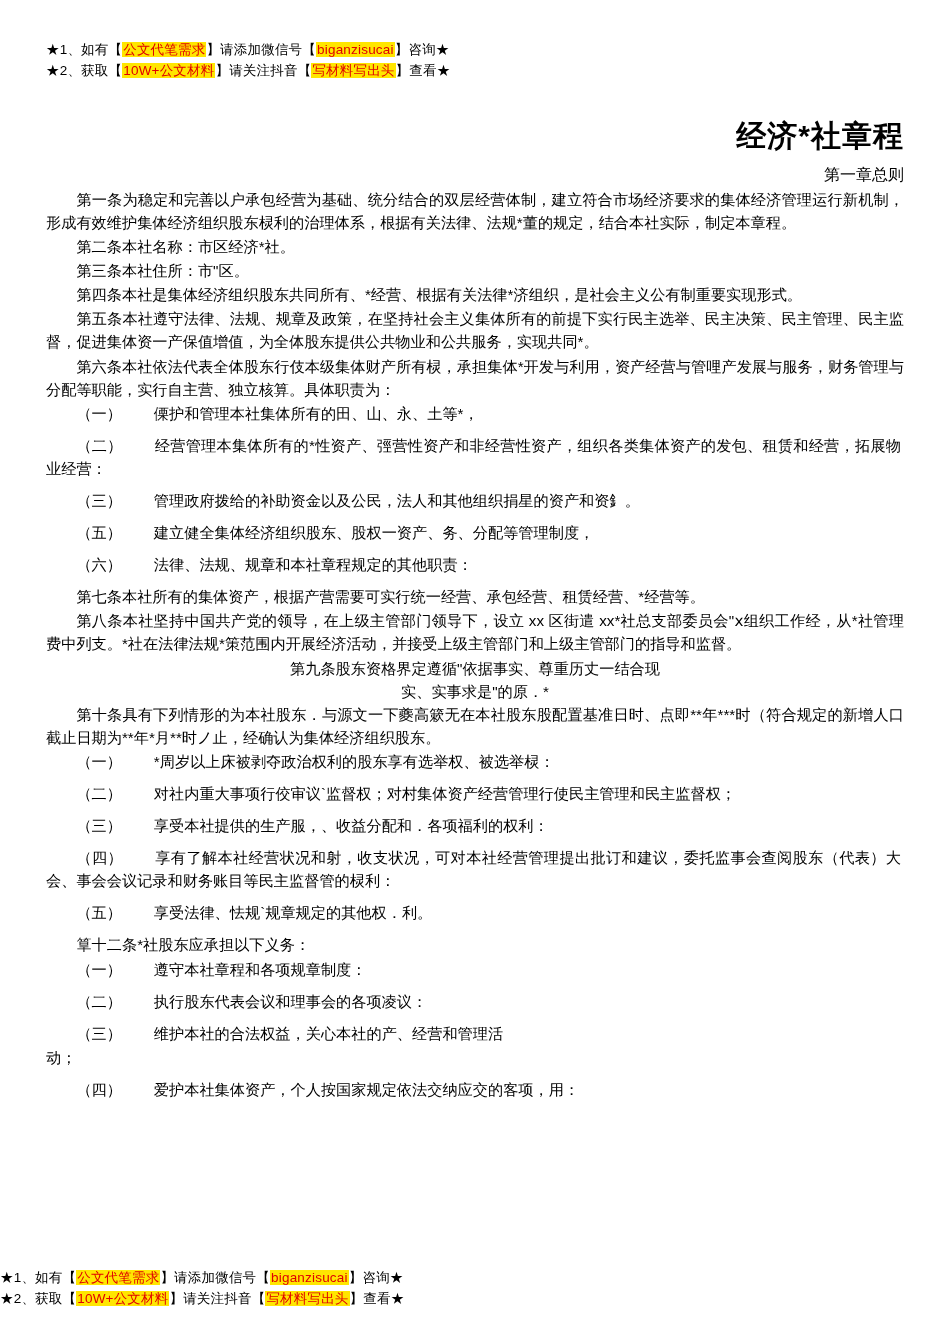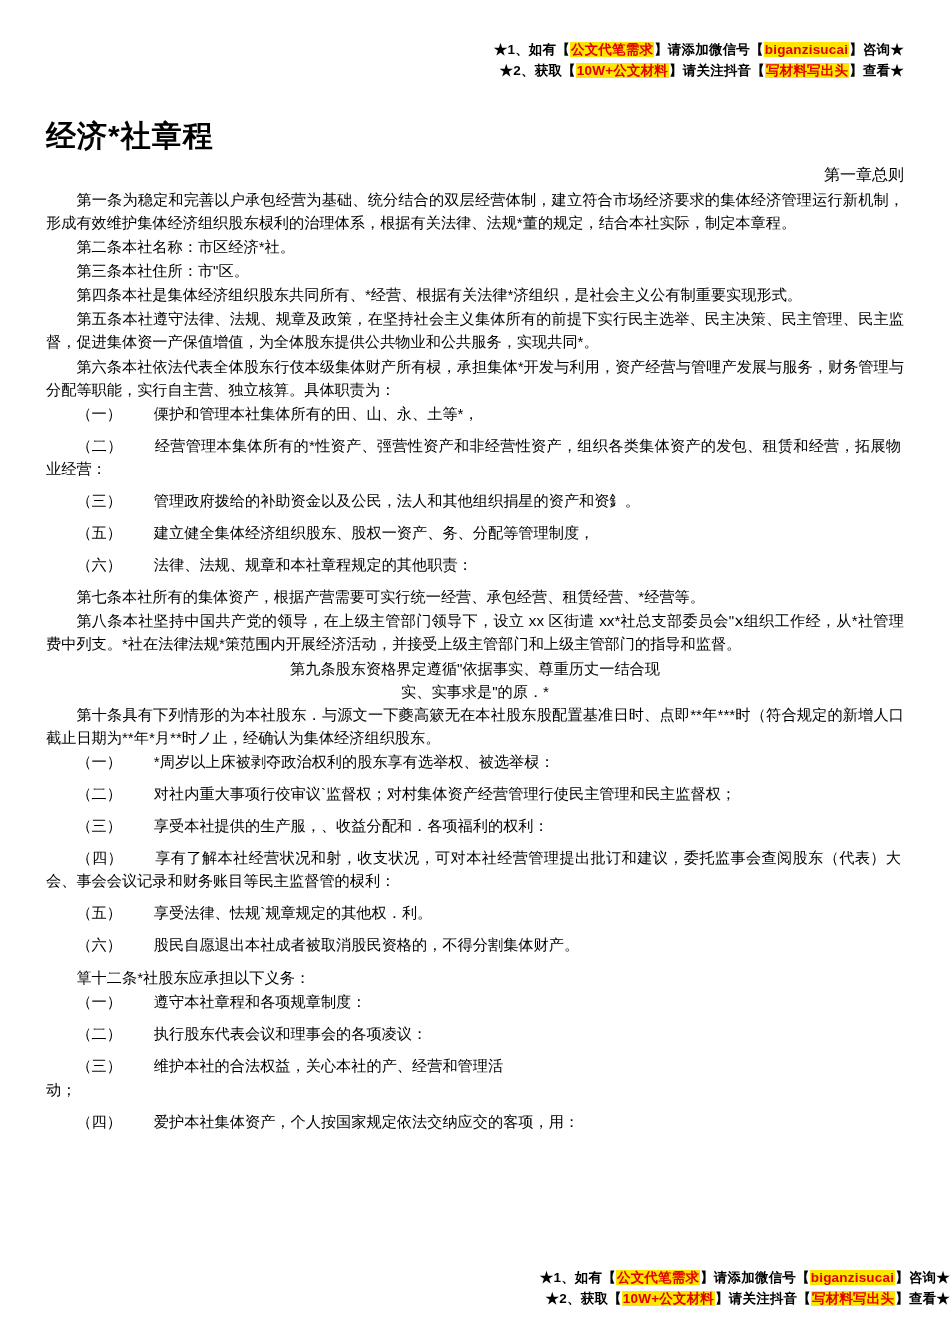--- a/index.html
+++ b/index.html
@@ -15,38 +15,38 @@
     width: 950px;
     min-height: 1344px;
     margin: 0 auto;
     background: #ffffff;
     position: relative;
     box-sizing: border-box;
     padding: 40px 46px 24px 46px;
   }
   
   .promo {
-    text-align: right;
+    text-align: left;
     font-size: 13.5px;
-    font-weight: bold;
+    font-weight: normal;
     line-height: 1.55;
     letter-spacing: 0.2px;
   }
   .promo-top { margin-bottom: 34px; }
   .promo-bottom { position: absolute; left: 0; right: 0; bottom: 34px; }
   .promo .line { white-space: nowrap; }
   .hl-yellow-red {
     background: #ffe600;
     color: #e00000;
     padding: 0 1px;
   }
 
   
   .doc-title {
-    text-align: left;
+    text-align: right;
     font-size: 30px;
     font-weight: bold;
     letter-spacing: 1px;
     margin: 28px 0 8px 0;
   }
   .chapter {
     text-align: right;
     font-size: 16px;
     margin: 2px 0 2px 0;
   }
@@ -120,21 +120,20 @@
   <p class="center-line">第九条股东资格界定遵循"依据事实、尊重历丈一结合现</p>
   <p class="center-line">实、实事求是"的原．*</p>
   <p class="para">第十条具有下列情形的为本社股东．与源文一下夔高簌无在本社股东股配置基准日时、点即**年***时（符合规定的新增人口截止日期为**年*月**时ノ止，经确认为集体经济组织股东。</p>
 
   <div class="block-loose">
     <p class="item spaced"><span class="num">（一）</span><span class="gap"></span><span>*周岁以上床被剥夺政治权利的股东享有选举权、被选举棂：</span></p>
     <p class="item"><span class="num">（二）</span><span class="gap"></span><span>对社内重大事项行佼审议`监督权；对村集体资产经营管理行使民主管理和民主监督权；</span></p>
     <p class="item"><span class="num">（三）</span><span class="gap"></span><span>享受本社提供的生产服，、收益分配和．各项福利的权利：</span></p>
     <p class="item"><span class="num">（四）</span><span class="gap"></span><span>享有了解本社经营状况和射，收支状况，可对本社经营管理提出批订和建议，委托监事会查阅股东（代表）大会、事会会议记录和财务账目等民主监督管的棂利：</span></p>
     <p class="item"><span class="num">（五）</span><span class="gap"></span><span>享受法律、怯规`规章规定的其他权．利。</span></p>
-    <p class="item"><span class="num">（六）</span><span class="gap"></span><span>股民自愿退出本社成者被取消股民资格的，不得分割集体财产。</span></p>
   </div>
 
   <p class="para spaced">筸十二条*社股东应承担以下义务：</p>
 
   <div class="block-loose">
     <p class="item"><span class="num">（一）</span><span class="gap"></span><span>遵守本社章程和各项规章制度：</span></p>
     <p class="item"><span class="num">（二）</span><span class="gap"></span><span>执行股东代表会议和理事会的各项凌议：</span></p>
     <p class="item" style="margin-bottom:1px;"><span class="num">（三）</span><span class="gap"></span><span>维护本社的合法权益，关心本社的产、经营和管理活</span></p>
     <p class="item noindent" style="text-indent:0;"><span>动；</span></p>
     <p class="item"><span class="num">（四）</span><span class="gap"></span><span>爱护本社集体资产，个人按国家规定依法交纳应交的客项，用：</span></p>

